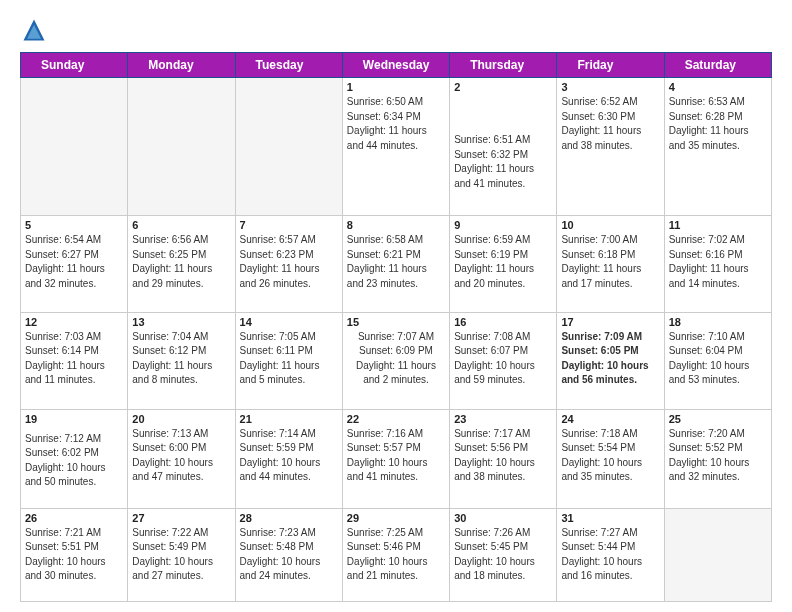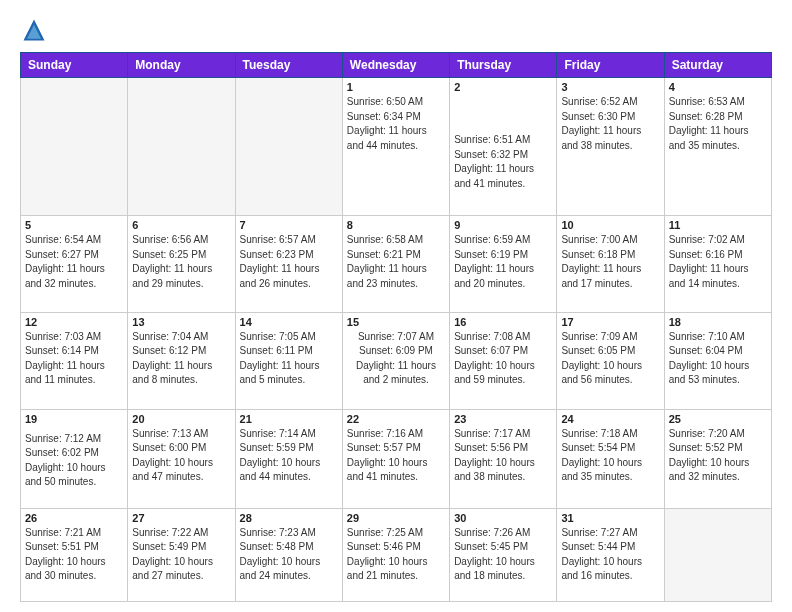--- a/index.html
+++ b/index.html
@@ -62,25 +62,25 @@
       margin-top: 2px;
     }
     .calendar {
       flex: 1;
       border: 1px solid #ccc;
       border-collapse: collapse;
       width: 100%;
       table-layout: fixed;
     }
     .calendar th {
-      background: #6d28d9;
+      background: #a21caf;
       color: #fff;
       font-size: 12px;
       font-weight: bold;
-      padding: 5px 7px;
+      padding: 5px 20px;
       text-align: left;
       border: 1px solid #1a5090;
     }
     .calendar td {
       border: 1px solid #ccc;
       vertical-align: top;
       padding: 3px 4px;
       font-size: 9.5px;
       color: #333;
       height: 82px;
@@ -254,21 +254,21 @@
           </td>
           <td>
             <span class="day-number">16</span>
             <div class="day-info" style="white-space: pre-line;">Sunrise: 7:08 AM
 Sunset: 6:07 PM
 Daylight: 10 hours
 and 59 minutes.</div>
           </td>
           <td>
             <span class="day-number">17</span>
-            <div class="day-info" style="white-space: pre-line;">Sunrise: 7:09 AM
+            <div class="day-info" style="white-space: pre-line; font-weight: bold;">Sunrise: 7:09 AM
 Sunset: 6:05 PM
 Daylight: 10 hours
 and 56 minutes.</div>
           </td>
           <td>
             <span class="day-number">18</span>
             <div class="day-info" style="white-space: pre-line;">Sunrise: 7:10 AM
 Sunset: 6:04 PM
 Daylight: 10 hours
 and 53 minutes.</div>

